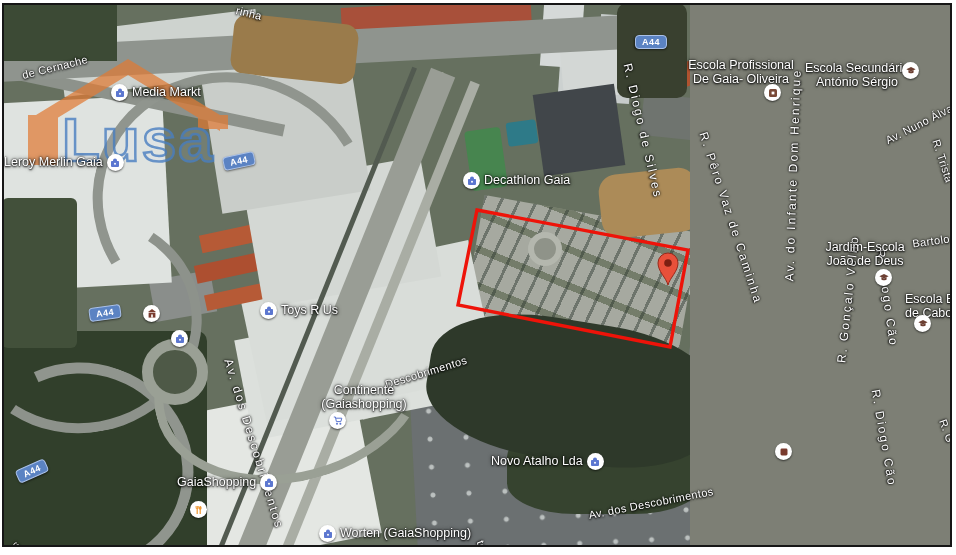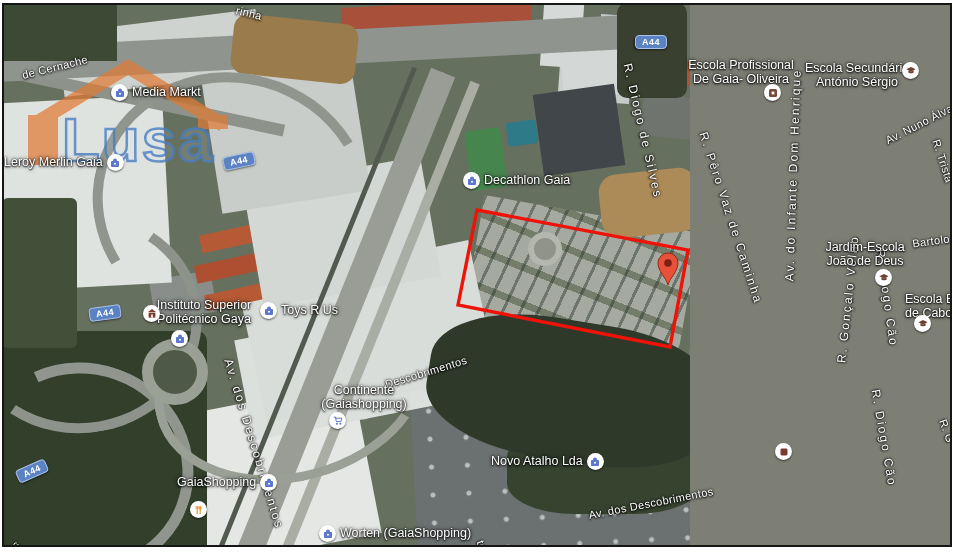--- a/index.html
+++ b/index.html
@@ -197,24 +197,20 @@
   <div class="poi row" style="left:2px;top:151px">
     <span>Leroy Merlin Gaia</span>
     <span class="ic">
         <svg width="10" height="10" viewBox="0 0 10 10">
           <path d="M3 3V2.4A2 2 0 0 1 7 2.4V3h1.2a.8.8 0 0 1 .8.8V8a1 1 0 0 1-1 1H2A1 1 0 0 1 1 8V3.8A.8.8 0 0 1 1.8 3Z" fill="#5c77d0"></path>
           <circle cx="5" cy="5.8" r="1" fill="#fff"></circle>
         </svg>
       </span>
   </div>
 
-  <div class="poi col" style="left:202px;top:309px">
-    <span>Instituto Superior</span>
-    <span>Politécnico Gaya</span>
-  </div>
   <span class="ic abs" style="left:141px;top:302px">
       <svg width="10" height="10" viewBox="0 0 10 10">
         <path d="M5 0 9 3H1Z" fill="#7a3b2e"></path>
         <rect x="1.6" y="3.6" width="6.8" height="5" fill="#7a3b2e"></rect>
         <rect x="4.2" y="5.4" width="1.6" height="3.2" fill="#fff"></rect>
       </svg>
     </span>
   <span class="ic abs" style="left:169px;top:327px">
       <svg width="10" height="10" viewBox="0 0 10 10">
         <path d="M3 3V2.4A2 2 0 0 1 7 2.4V3h1.2a.8.8 0 0 1 .8.8V8a1 1 0 0 1-1 1H2A1 1 0 0 1 1 8V3.8A.8.8 0 0 1 1.8 3Z" fill="#5c77d0"></path>

